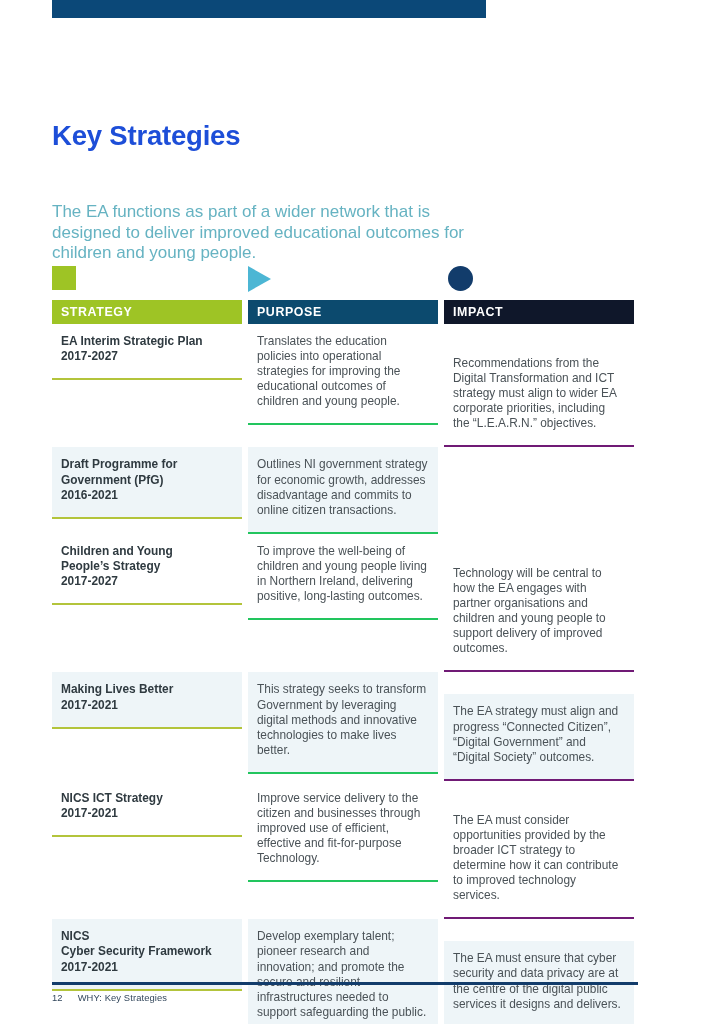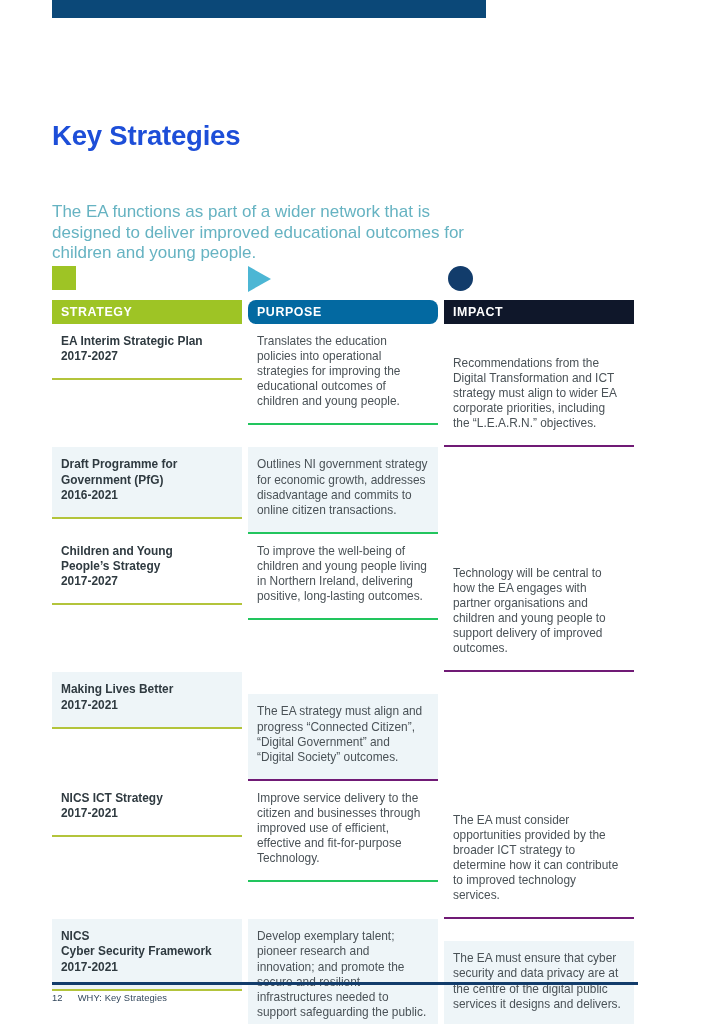--- a/index.html
+++ b/index.html
@@ -120,21 +120,21 @@
   .header-row .col {
     height: 24px;
     line-height: 24px;
     color: #ffffff;
     font-size: 12.4px;
     font-weight: bold;
     letter-spacing: 0.6px;
     padding-left: 9px;
   }
   .header-row .col-1 { background: #9ec425; }
-  .header-row .col-2 { background: #0369a1; border-radius: 8px; }
+  .header-row .col-2 { background: #0c4a6e; }
   .header-row .col-3 { background: #0f172a; }
 
   
   .body-row .col {
     padding: 10px 10px 14px 9px;
     font-size: 11.9px;
     line-height: 15.1px;
     color: #4a5257;
   }
   .body-row .col-1 {
@@ -239,20 +239,23 @@
           </div>
           <div class="col col-3">
             <span class="cell-line">Technology will be central to how the EA engages with partner organisations and children and young people to support delivery of improved outcomes.</span>
           </div>
         </div>
         <div class="row body-row tinted">
           <div class="col col-1">
             <span class="cell-line">Making Lives Better</span>
             <span class="cell-line">2017-2021</span>
           </div>
+          <div class="col col-2">
+            <span class="cell-line">This strategy seeks to transform Government by leveraging digital methods and innovative technologies to make lives better.</span>
+          </div>
           <div class="col col-3">
             <span class="cell-line">The EA strategy must align and progress “Connected Citizen”, “Digital Government” and “Digital Society” outcomes.</span>
           </div>
         </div>
         <div class="row body-row">
           <div class="col col-1">
             <span class="cell-line">NICS ICT Strategy</span>
             <span class="cell-line">2017-2021</span>
           </div>
           <div class="col col-2">

